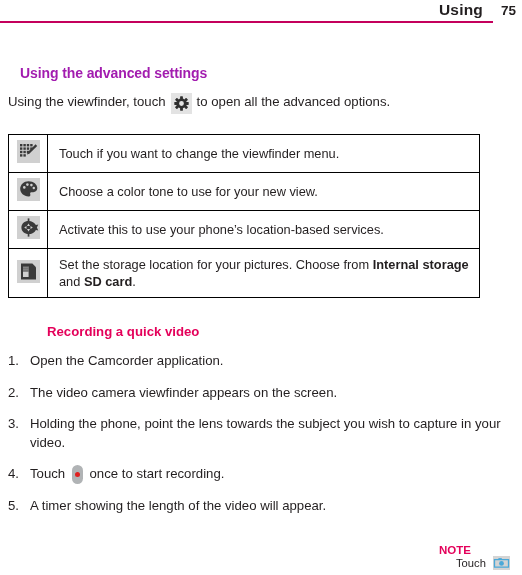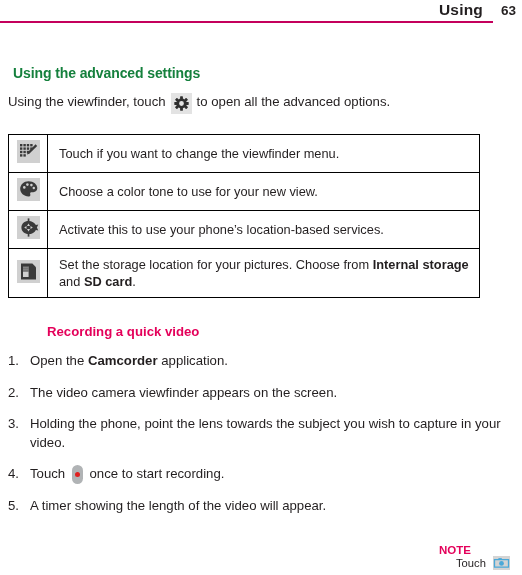--- a/index.html
+++ b/index.html
@@ -45,24 +45,24 @@
     top: 21px;
     height: 1.5px;
     background: #c4005c;
   }
 
   
   .content {
     padding: 0 8px 0 8px;
   }
   .section-heading {
-    color: #15803d;
+    color: #a21caf;
     font-weight: bold;
     font-size: 14px;
-    margin: 39px 0 0 5px;
+    margin: 39px 0 0 12px;
     letter-spacing: -0.1px;
   }
   .intro-line {
     font-size: 13.2px;
     margin: 12px 0 0 0;
     line-height: 18px;
     display: flex;
     flex-wrap: wrap;
     gap: 0;
   }
@@ -133,21 +133,21 @@
     position: relative;
     padding-left: 22px;
     margin-top: 13px;
     line-height: 18.5px;
   }
   ol.steps li .num {
     position: absolute;
     left: 0;
     top: 0;
   }
-  ol.steps li b { font-weight: bold; }
+  ol.steps li b { font-weight: normal; }
 
   .rec-chip {
     display: inline-block;
     vertical-align: middle;
     width: 11px;
     height: 19px;
     border-radius: 5.5px;
     background: #b0b3b5;
     position: relative;
     margin: 0 3px;
@@ -193,21 +193,21 @@
     background: #d4d4d4;
     margin: 0 4px;
     position: relative;
   }
 </style>
 </head>
 <body>
 
 <div class="page-header">
   <div class="header-title">Using</div>
-  <div class="header-pageno">63</div>
+  <div class="header-pageno">75</div>
   <div class="header-rule"></div>
 </div>
 
 <div class="content">
 
   <h2 class="section-heading">Using the advanced settings</h2>
 
   <div class="intro-line">
     <span class="txt">Using the viewfinder, touch</span>
     <span class="chip gear-chip">

